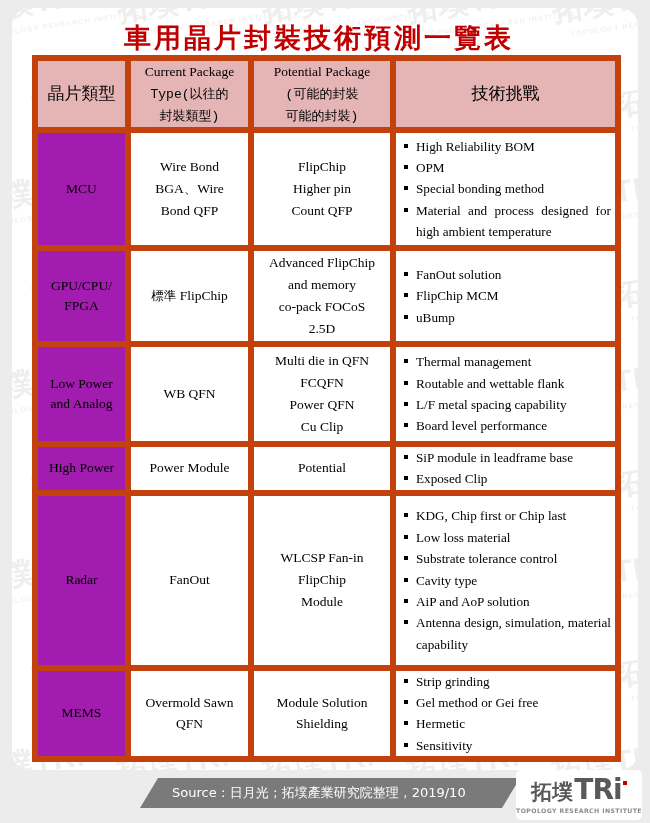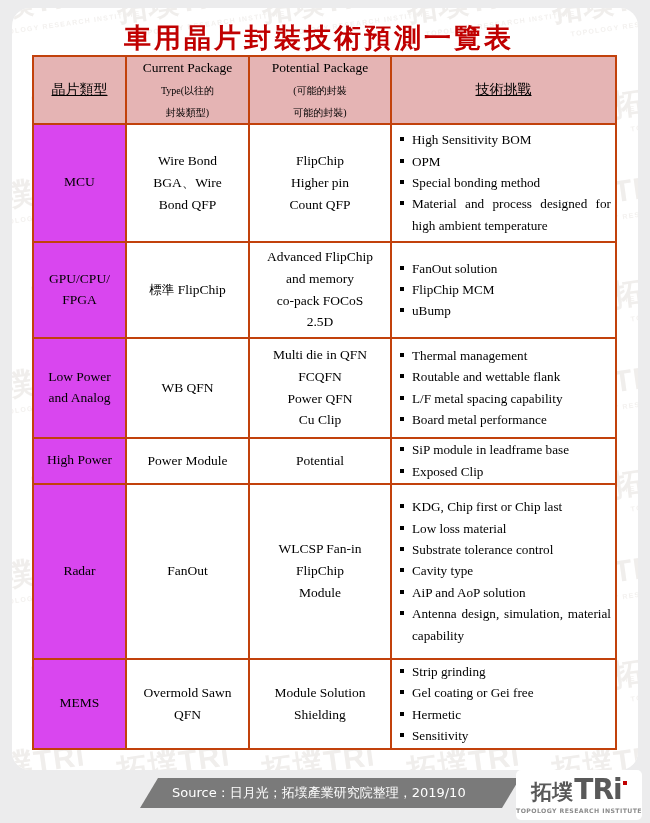--- a/index.html
+++ b/index.html
@@ -70,50 +70,49 @@
     width: 583px;
     z-index: 4;
   }
   table.grid {
     border-collapse: collapse;
     table-layout: fixed;
     width: 583px;
     background: #ffffff;
   }
   table.grid td, table.grid th {
-    border: 2px solid #c2410c;
+    border: 6px solid #c2410c;
     padding: 0;
     vertical-align: middle;
     font-weight: normal;
   }
   .col-type  { width: 93px; }
   .col-cur   { width: 123px; }
   .col-pot   { width: 142px; }
   .col-chal  { width: 225px; }
 
   thead td {
     background: #e5b4b4;
     text-align: center;
     font-size: 13.5px;
     line-height: 1.62;
     color: #000;
     padding: 6px 4px;
   }
   thead td.head-cn {
     font-family: "DejaVu Sans", "Liberation Sans", sans-serif;
-    font-size: 14px;
-    text-decoration: underline;
+    font-size: 17px;
   }
   thead td .mix-cn {
-    font-family: Liberation Serif, serif;
-    font-size: 10px;
+    font-family: Liberation Mono, monospace;
+    font-size: 13px;
   }
 
   td.type-cell {
-    background: #d946ef;
+    background: #a21caf;
     text-align: center;
     font-size: 13.5px;
     line-height: 1.5;
     padding: 4px 2px;
   }
   td.mid-cell {
     text-align: center;
     font-size: 13.5px;
     line-height: 1.62;
     padding: 5px 4px;
@@ -368,21 +367,21 @@
         </td>
       </tr>
     </thead>
     <tbody id="tbody">
         <tr style="height: 118px;">
           <td class="type-cell"><span>MCU</span></td>
           <td class="mid-cell"><span>Wire Bond</span><br><span>BGA、Wire</span><br><span>Bond QFP</span></td>
           <td class="mid-cell"><span>FlipChip</span><br><span>Higher pin</span><br><span>Count QFP</span></td>
           <td class="chal-cell">
             <ul class="bullets">
-              <li>High Sensitivity BOM</li>
+              <li>High Reliability BOM</li>
               <li>OPM</li>
               <li>Special bonding method</li>
               <li class="justify-2">Material and process designed for high ambient temperature</li>
             </ul>
           </td>
         </tr>
         <tr style="height: 96px;">
           <td class="type-cell"><span>GPU/CPU/</span><br><span>FPGA</span></td>
           <td class="mid-cell"><span><span class="cn">標準</span><span> FlipChip</span></span></td>
           <td class="mid-cell"><span>Advanced FlipChip</span><br><span>and memory</span><br><span>co-pack FOCoS</span><br><span>2.5D</span></td>
@@ -396,21 +395,21 @@
         </tr>
         <tr style="height: 100px;">
           <td class="type-cell"><span>Low Power</span><br><span>and Analog</span></td>
           <td class="mid-cell"><span>WB QFN</span></td>
           <td class="mid-cell"><span>Multi die in QFN</span><br><span>FCQFN</span><br><span>Power QFN</span><br><span>Cu Clip</span></td>
           <td class="chal-cell">
             <ul class="bullets">
               <li>Thermal management</li>
               <li>Routable and wettable flank</li>
               <li>L/F metal spacing capability</li>
-              <li>Board metal performance</li>
+              <li>Board level performance</li>
             </ul>
           </td>
         </tr>
         <tr style="height: 46px;">
           <td class="type-cell"><span>High Power</span></td>
           <td class="mid-cell"><span>Power Module</span></td>
           <td class="mid-cell"><span>Potential</span></td>
           <td class="chal-cell">
             <ul class="bullets">
               <li>SiP module in leadframe base</li>
@@ -433,21 +432,21 @@
             </ul>
           </td>
         </tr>
         <tr style="height: 90px;">
           <td class="type-cell"><span>MEMS</span></td>
           <td class="mid-cell"><span>Overmold Sawn</span><br><span>QFN</span></td>
           <td class="mid-cell"><span>Module Solution</span><br><span>Shielding</span></td>
           <td class="chal-cell">
             <ul class="bullets">
               <li>Strip grinding</li>
-              <li>Gel coating or Gei free</li>
+              <li>Gel method or Gei free</li>
               <li>Hermetic</li>
               <li>Sensitivity</li>
             </ul>
           </td>
         </tr>
       </tbody>
   </table>
 </div>
 
 <div class="footer">

